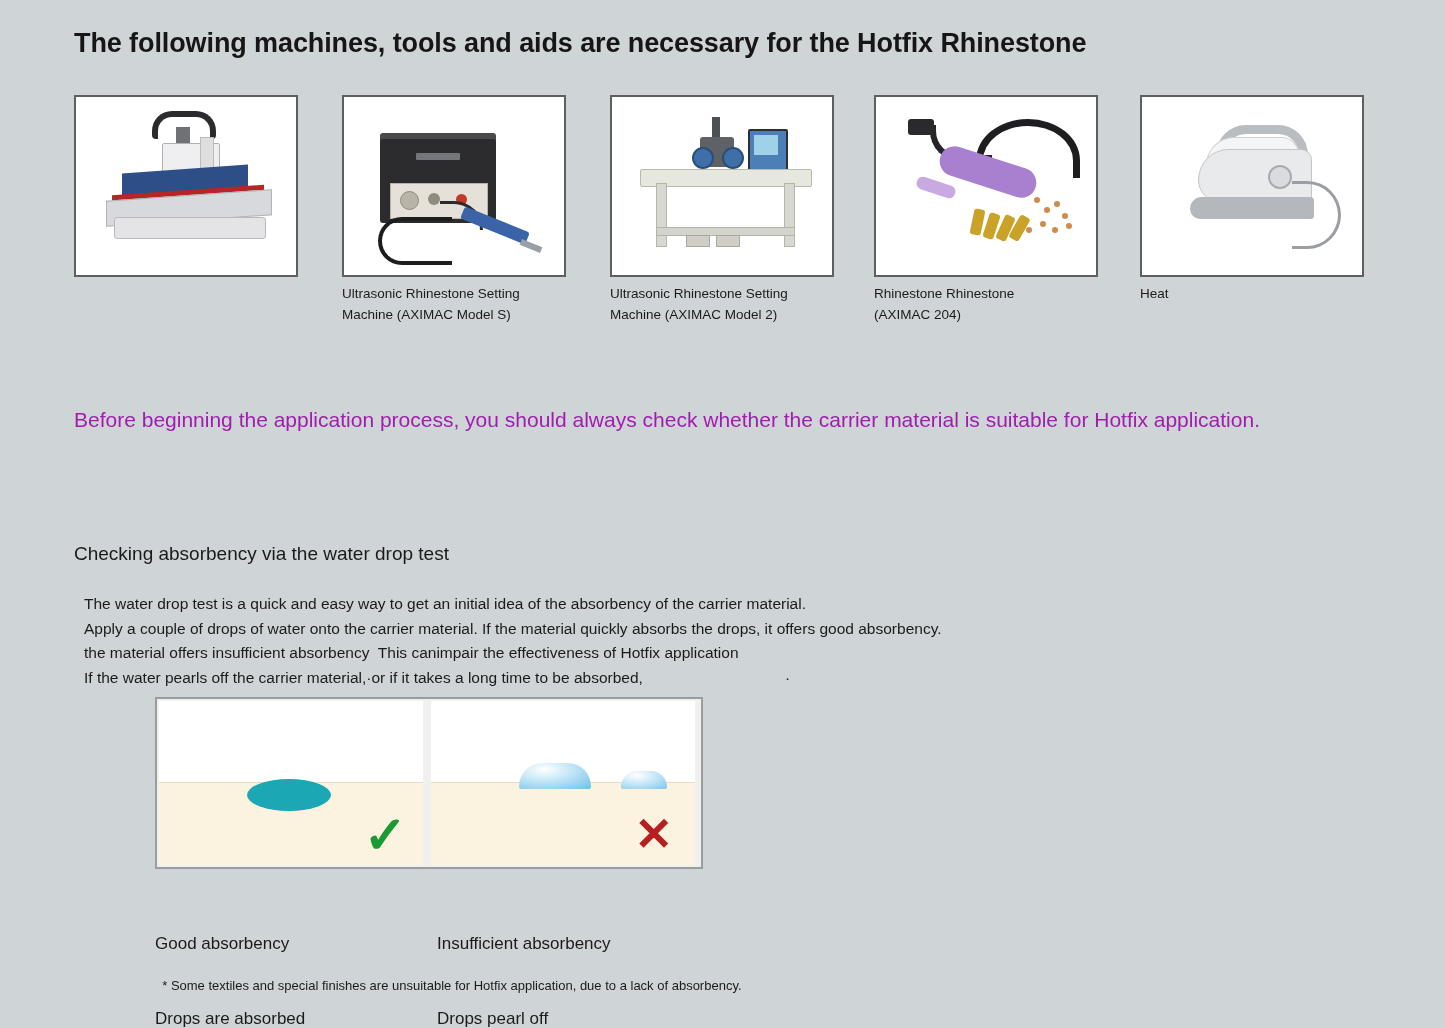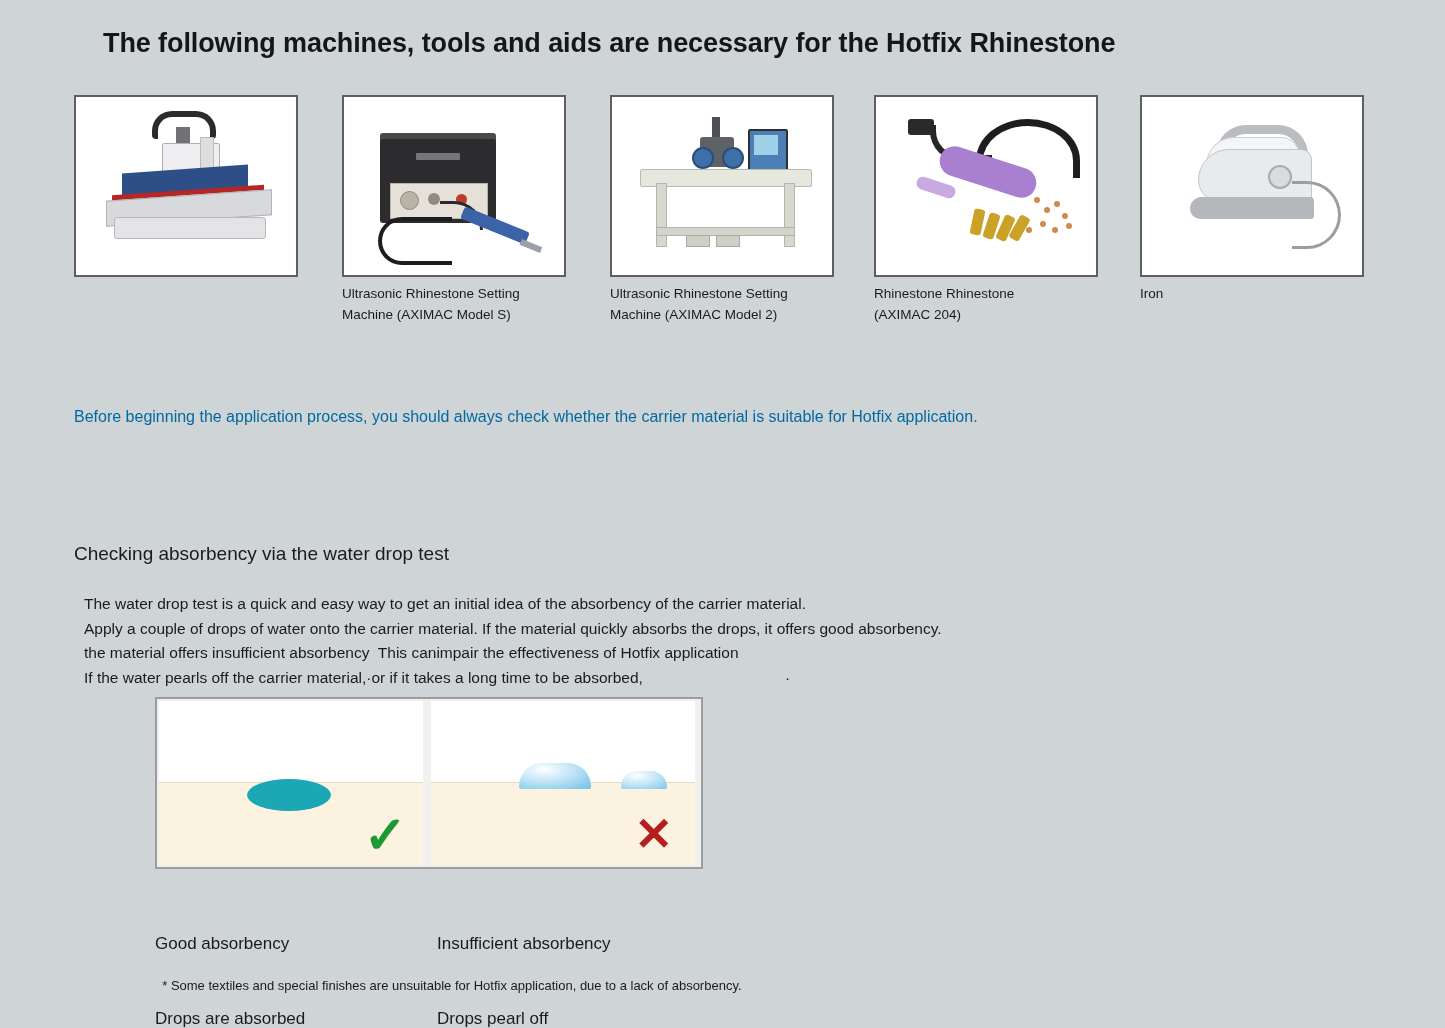--- a/index.html
+++ b/index.html
@@ -24,21 +24,20 @@
   
   .main-title {
     position: absolute;
     left: 74px;
     top: 28px;
     font-size: 27px;
     font-weight: bold;
     letter-spacing: -0.1px;
     color: #161616;
     white-space: nowrap;
-    margin-left: 29px;
   }
 
   
   .cards {
     position: absolute;
     left: 74px;
     top: 95px;
     width: 1300px;
     height: 240px;
   }
@@ -126,22 +125,22 @@
   .ir-handle { left: 74px; top: 28px; width: 74px; height: 26px; border: 9px solid #b9bcc0; border-radius: 30px 30px 0 0; border-bottom: none; }
   .ir-sole { left: 48px; top: 100px; width: 124px; height: 22px; background: #b4b7bb; border-radius: 30px 10px 8px 26px; }
   .ir-dial { left: 126px; top: 68px; width: 20px; height: 20px; border-radius: 50%; background: #d9dbde; border: 2px solid #a9abae; }
   .ir-cord { left: 150px; top: 84px; width: 46px; height: 62px; border: 3px solid #9a9da1; border-radius: 0 40px 40px 0; border-left: none; }
 
   
   .mid-note {
     position: absolute;
     left: 74px;
     top: 408px;
-    font-size: 16px;
-    color: #0369a1;
+    font-size: 21px;
+    color: #a21caf;
     white-space: nowrap;
   }
 
   
   .section-title {
     position: absolute;
     left: 74px;
     top: 543px;
     font-size: 19px;
     color: #1b1b1b;
@@ -357,21 +356,21 @@
       <div class="pic">
         <div class="shape ir-handle"></div>
         <div class="shape ir-top"></div>
         <div class="shape ir-body"></div>
         <div class="shape ir-dial"></div>
         <div class="shape ir-sole"></div>
         <div class="shape ir-cord"></div>
       </div>
     </div>
     <div class="caption c5">
-      <div>Iron</div>
+      <div>Heat</div>
       <div></div>
     </div>
 
   </div>
 
   <div class="mid-note">Before beginning the application process, you should always check whether the carrier material is suitable for Hotfix application.</div>
 
   <div class="section-title">Checking absorbency via the water drop test</div>
 
   <div class="body-lines">

